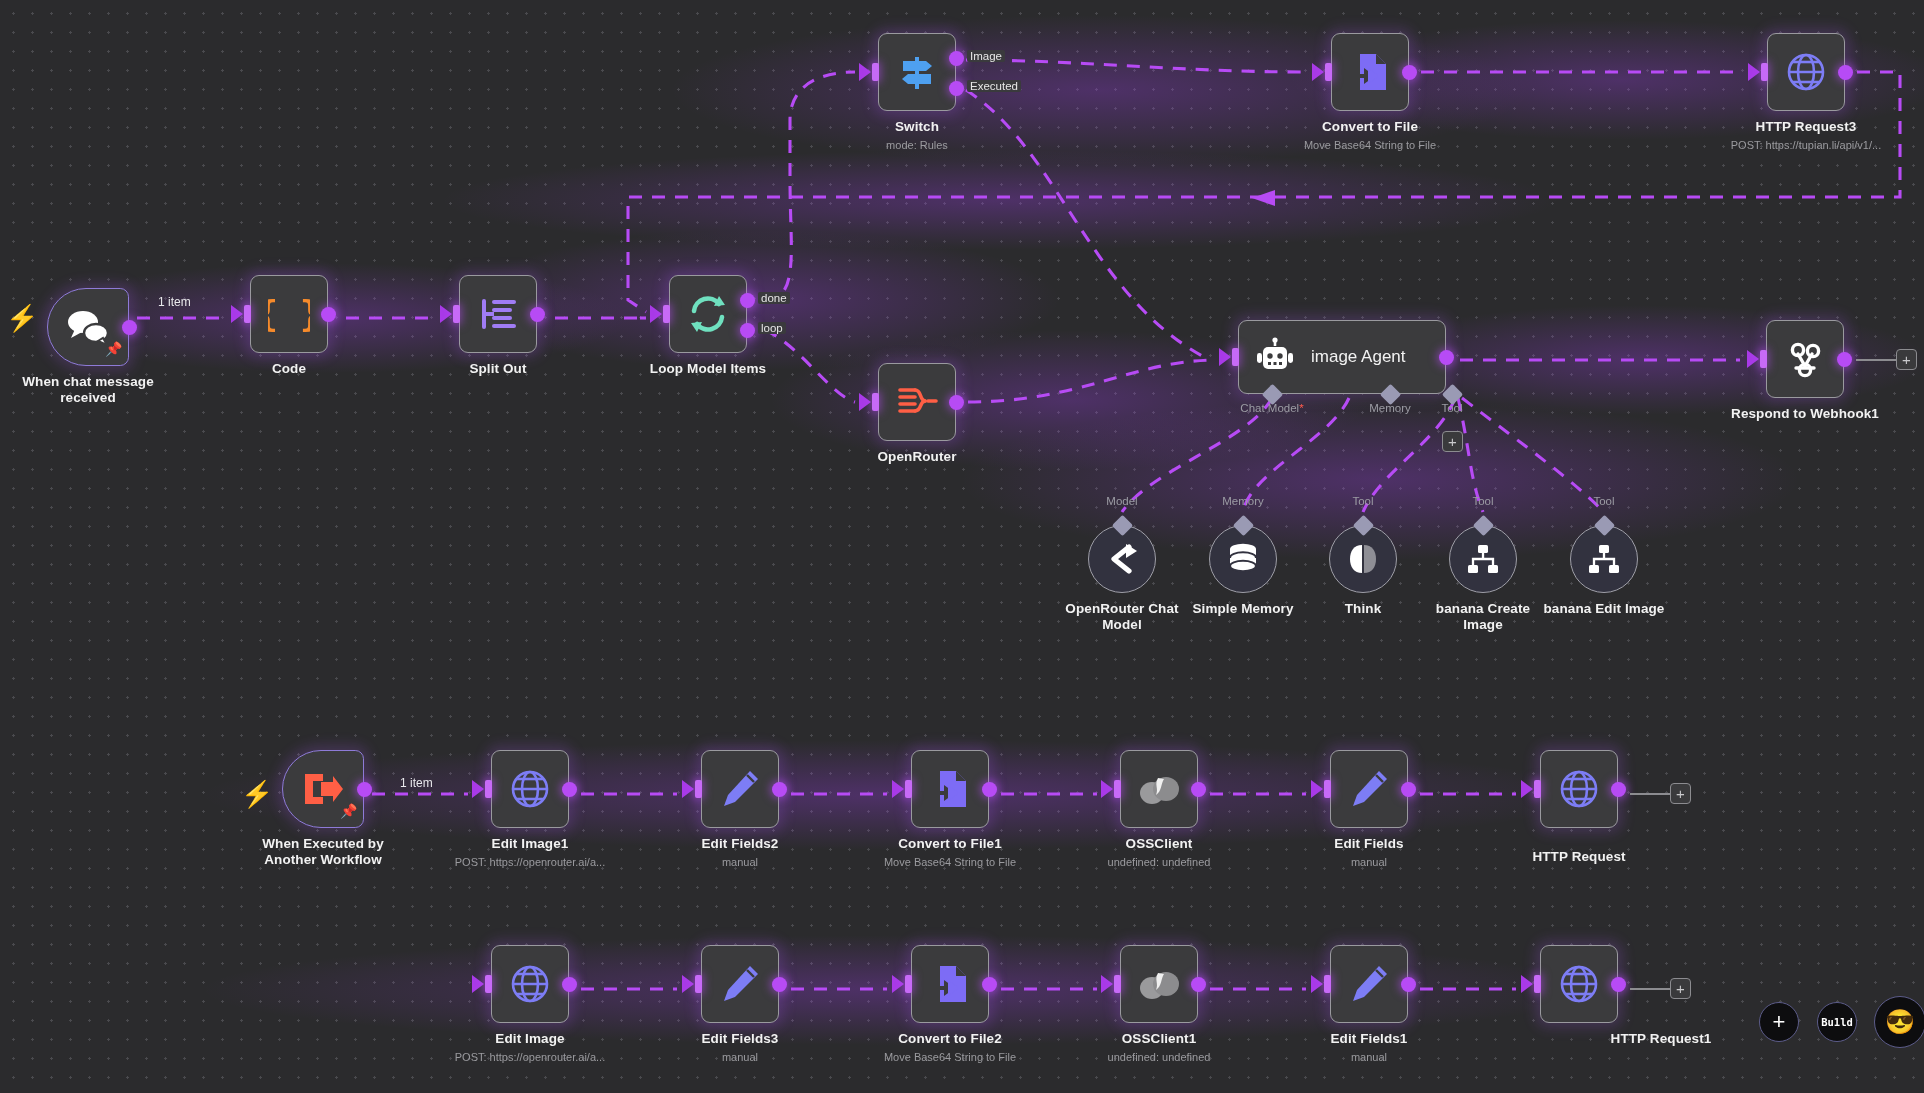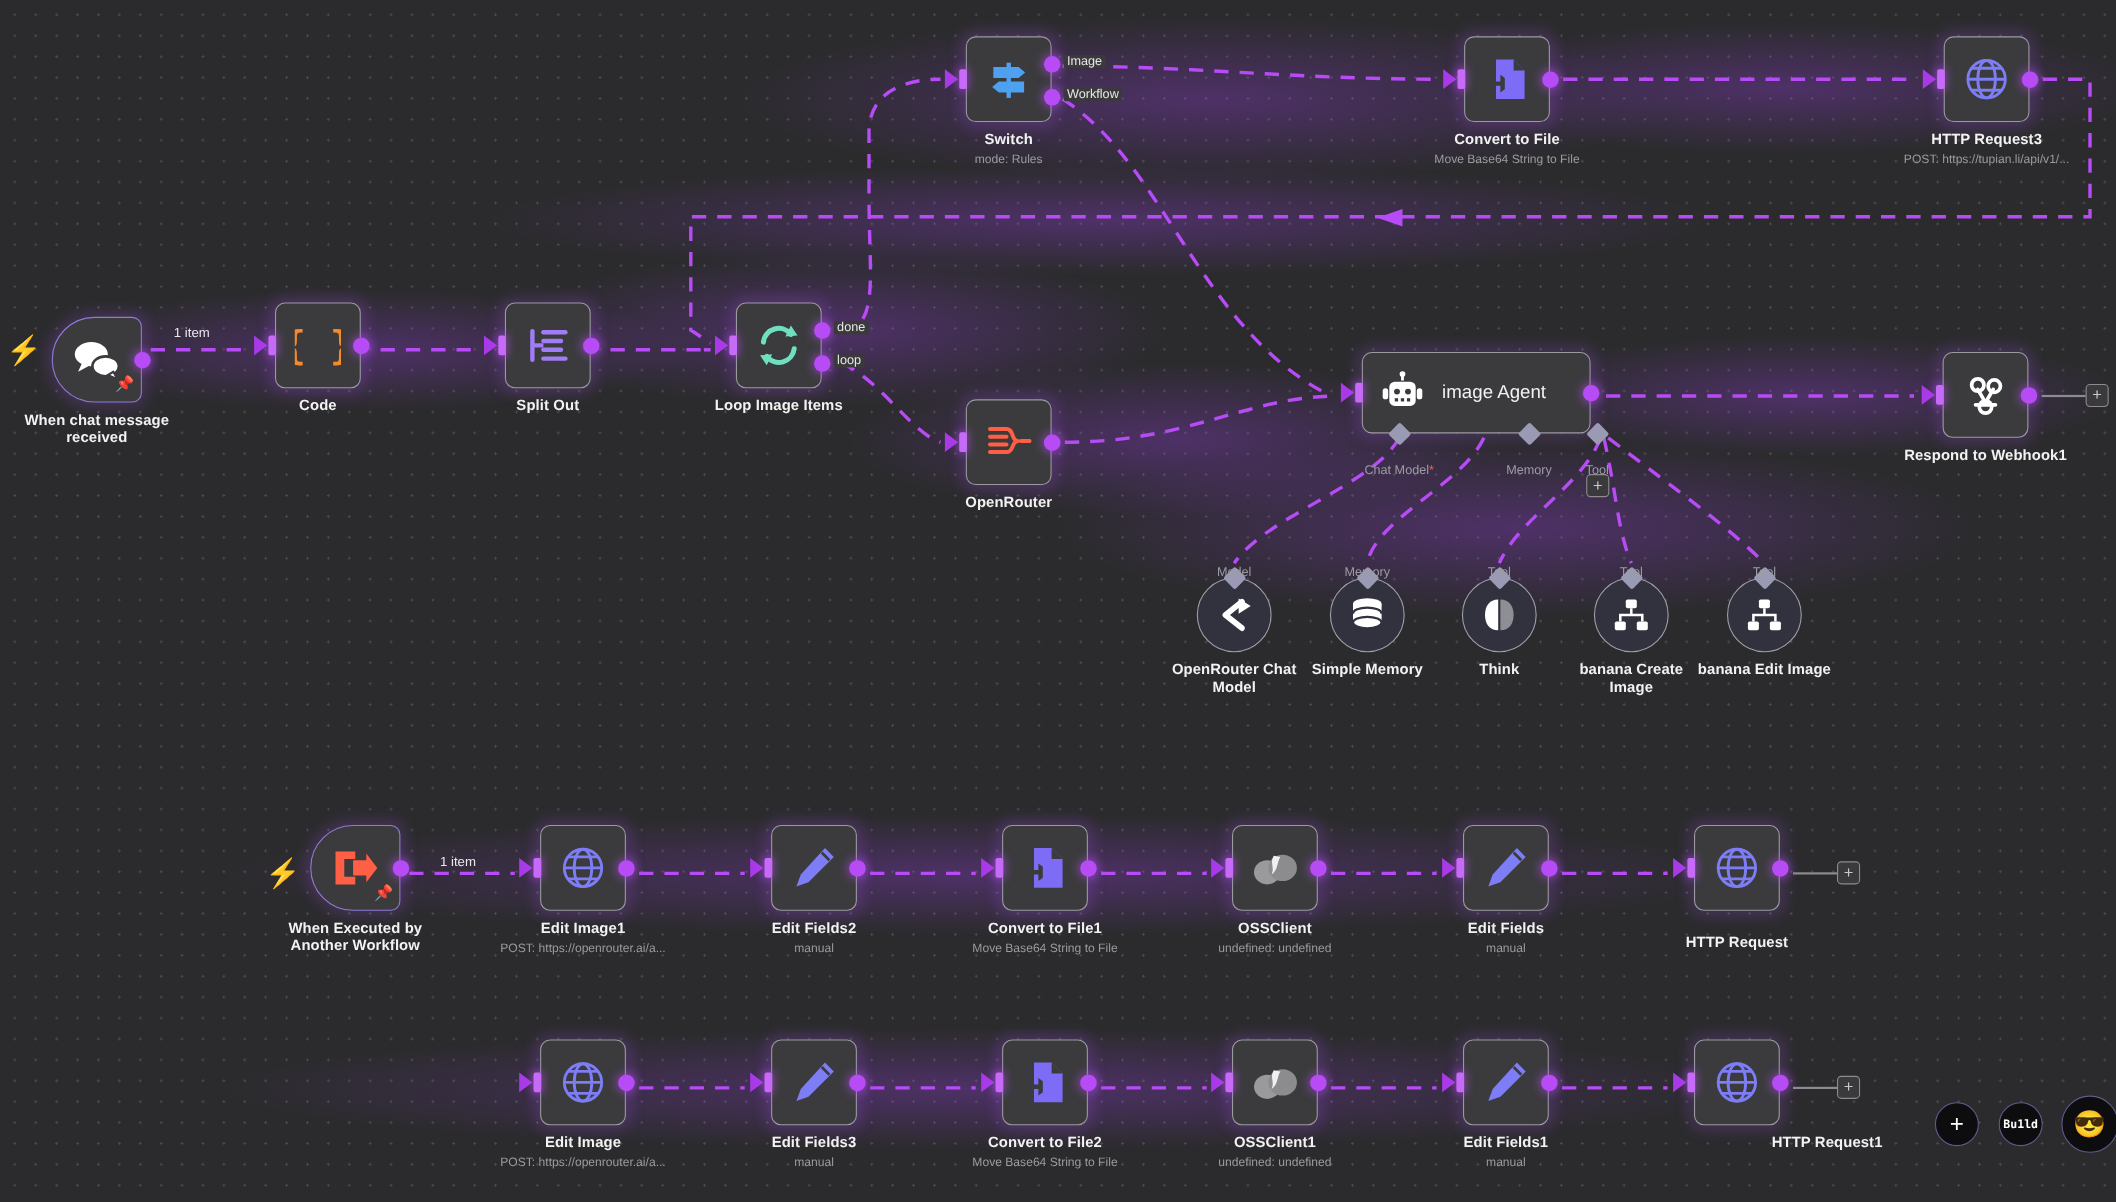--- a/index.html
+++ b/index.html
@@ -55,21 +55,21 @@
   }
   .in-bar {
     position:absolute; width:7px; height:18px; border-radius:2px;
     background:#c76af7; box-shadow:0 0 8px 2px rgba(183,75,245,.5);
   }
   .port-label {
     position:absolute; font-size:11.5px; color:#e6e6e6; background:#3a3a3d;
     padding:0 3px; border-radius:2px; white-space:nowrap;
   }
   .sub-port { position:absolute; width:15px;height:15px; background:#9a9ab4; transform:rotate(45deg); border-radius:2px;}
-  .sub-port-label { position:absolute; font-size:11.5px; color:#9c9ca4; white-space:nowrap;margin-top:20px; }
+  .sub-port-label { position:absolute; font-size:11.5px; color:#9c9ca4; white-space:nowrap; }
   .sub-port-label.req::after{ content:"*"; color:#ff5a4d; }
 
   .plus-btn {
     position:absolute; width:21px;height:21px;border-radius:4px;
     border:1.4px solid #8c8c90; background:#3a3a3c;
     display:flex;align-items:center;justify-content:center;
     color:#c9c9cc; font-size:15px; line-height:1;
   }
   .stub { position:absolute; height:1.6px; background:#8c8c90; }
 
@@ -221,21 +221,21 @@
           <svg width="44" height="44" viewBox="0 0 44 44">
             <g fill="none" stroke="#6fe0bf" stroke-width="4.6" stroke-linecap="round">
               <path d="M8 19 A14 14 0 0 1 33 12"></path>
               <path d="M36 25 A14 14 0 0 1 11 32"></path>
             </g>
             <polygon points="33,4 39,13 28,14" fill="#6fe0bf"></polygon>
             <polygon points="11,40 5,31 16,30" fill="#6fe0bf"></polygon>
           </svg>
         </span>
       </div>
-      <div class="nlabel" style="left: 598px; top: 361px; width: 220px;">Loop Image Items</div>
+      <div class="nlabel" style="left: 598px; top: 361px; width: 220px;">Loop Model Items</div>
       <div class="in-arrow" style="left: 650px; top: 305px;"></div>
       <div class="in-bar" style="left: 663px; top: 305px;"></div>
       <div class="out-dot" style="left: 740px; top: 293px;"></div>
       <div class="port-label" style="left: 758px; top: 292px;">done</div>
       <div class="out-dot" style="left: 740px; top: 323px;"></div>
       <div class="port-label" style="left: 758px; top: 322px;">loop</div>
       <div class="nbox" style="left: 878px; top: 33px;">
         <span>
           <svg width="42" height="42" viewBox="0 0 42 42">
             <rect x="19" y="6" width="4" height="32" fill="#4ea0f0"></rect>
@@ -244,21 +244,21 @@
           </svg>
         </span>
       </div>
       <div class="nlabel" style="left: 807px; top: 119px; width: 220px;">Switch</div>
       <div class="nsub" style="left: 777px; top: 138px; width: 280px;">mode: Rules</div>
       <div class="in-arrow" style="left: 859px; top: 63px;"></div>
       <div class="in-bar" style="left: 872px; top: 63px;"></div>
       <div class="out-dot" style="left: 949px; top: 51px;"></div>
       <div class="port-label" style="left: 967px; top: 50px;">Image</div>
       <div class="out-dot" style="left: 949px; top: 81px;"></div>
-      <div class="port-label" style="left: 967px; top: 80px;">Workflow</div>
+      <div class="port-label" style="left: 967px; top: 80px;">Executed</div>
       <div class="nbox" style="left: 1331px; top: 33px;">
         <span>
           <svg width="40" height="42" viewBox="0 0 40 42">
             <path d="M10 3 H26 L36 13 V39 H10 Z" fill="#7d6cf5"></path>
             <path d="M26 3 V13 H36 Z" fill="#3b3b3d"></path>
             <path d="M2 25 H19" stroke="#3b3b3d" stroke-width="4"></path>
             <polygon points="14,17 25,25 14,33" fill="#3b3b3d"></polygon>
             <polygon points="18,17 29,25 18,33" fill="#7d6cf5"></polygon>
           </svg>
         </span>

